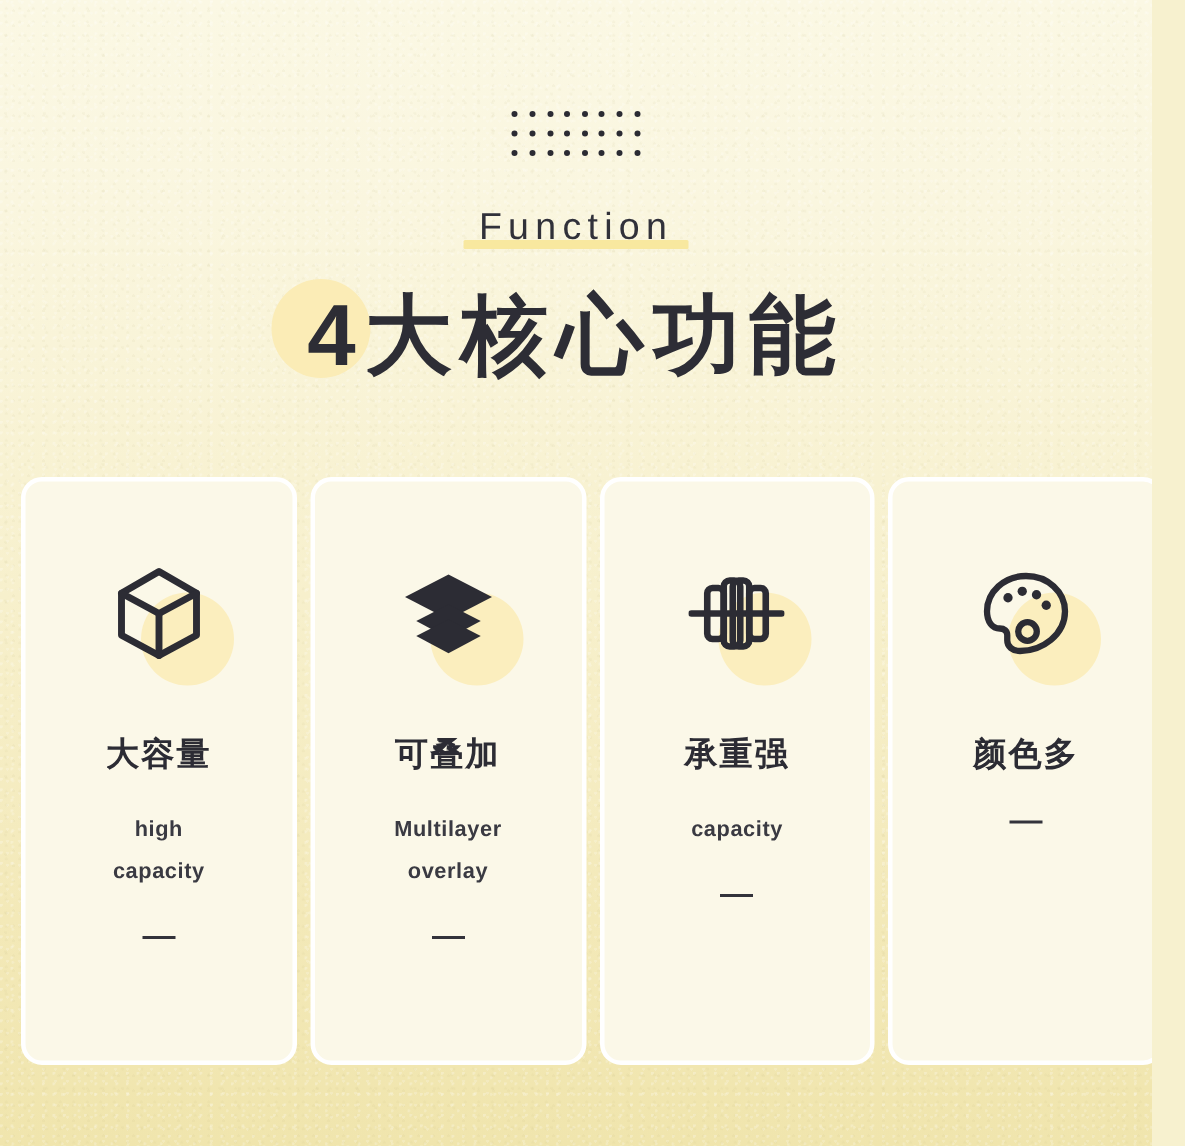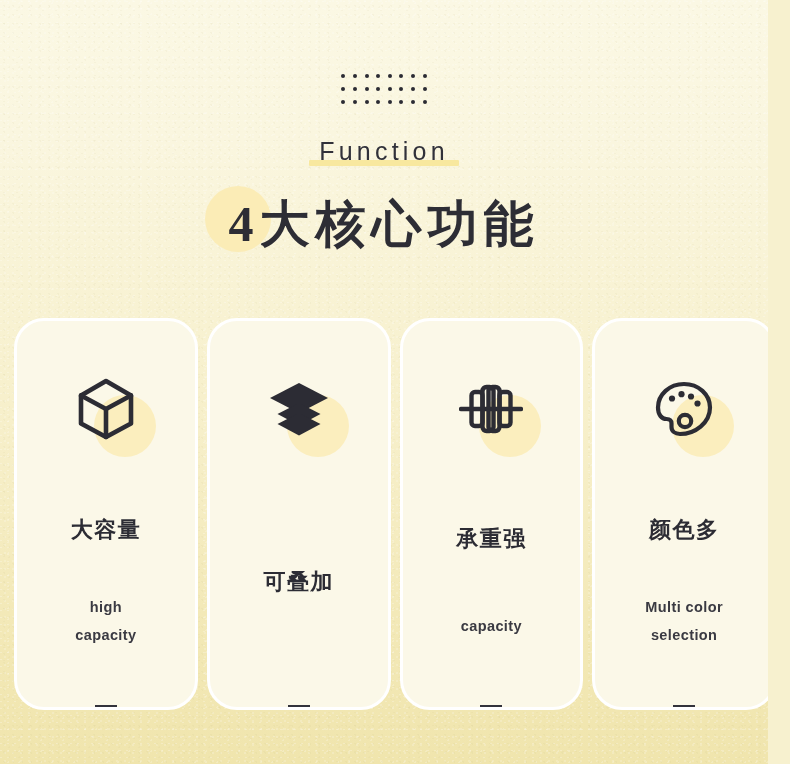--- a/index.html
+++ b/index.html
@@ -101,27 +101,26 @@
   
   .heading-wrap {
     position: absolute;
     left: 0; right: 0;
     top: 190px;
     text-align: center;
   }
   .heading {
     position: relative;
     display: inline-block;
-    font-size: 50px;
+    font-size: 58px;
     font-weight: 700;
     color: #2d2d35;
     letter-spacing: 6px;
     line-height: 68px;
     white-space: nowrap;
-    font-family: Liberation Serif, serif;
   }
   .heading .blob {
     position: absolute;
     left: -24px;
     top: -4px;
     width: 66px;
     height: 66px;
     border-radius: 50%;
     background: #fbecb6;
     z-index: 0;
@@ -139,26 +138,25 @@
     width: 762px;
     height: 392px;
     display: flex;
     gap: 9px;
   }
   .card {
     position: relative;
     flex: 1 1 0;
     background: #fbf8e8;
     border: 3px solid #ffffff;
-    border-radius: 30px;
+    border-radius: 14px;
     box-sizing: border-box;
     display: flex;
     flex-direction: column;
     align-items: center;
-    justify-content: space-between;
   }
 
   .icon-area {
     position: relative;
     width: 100%;
     height: 175px;
     display: flex;
     align-items: center;
     justify-content: center;
   }
@@ -283,20 +281,24 @@
         <span class="icon-blob"></span>
         <svg class="icon-svg" width="62" height="56" viewBox="0 0 62 56">
           <g fill="#2c2c34">
             <path d="M31 2 L60 17 L31 32 L2 17 Z"></path>
             <path d="M31 22 L52.5 33 L31 44.5 L9.5 33 Z"></path>
             <path d="M31 32 L52.5 43 L31 54.5 L9.5 43 Z"></path>
           </g>
         </svg>
       </div>
       <div class="cn-title">可叠加</div>
+      <div class="en-desc">
+        <div>Multilayer</div>
+        <div>overlay</div>
+      </div>
       <div class="dash"></div>
     </div>
 
     <div class="card">
       <div class="icon-area">
         <span class="icon-blob"></span>
         <svg class="icon-svg" width="64" height="52" viewBox="0 0 64 52">
           <g fill="none" stroke="#2c2c34" stroke-width="4.4" stroke-linejoin="round" stroke-linecap="round">
             <line x1="2" y1="26" x2="62" y2="26"></line>
             <rect x="12.5" y="9" width="11" height="34" rx="3.5"></rect>
@@ -319,21 +321,17 @@
         <svg class="icon-svg" width="58" height="56" viewBox="0 0 58 56">
           <path d="M29 3 C14.5 3 3 13.5 3 26.5 C3 33.5 6.5 38 11.5 38 C14.5 38 16.5 39.5 16.5 42.5 L16.5 46 C16.5 50 20 53 25 53 C40 53 55 42 55 26.5 C55 13.5 43.5 3 29 3 Z" fill="none" stroke="#2c2c34" stroke-width="4.2" stroke-linejoin="round"></path>
           <circle cx="17" cy="17.5" r="3.1" fill="#2c2c34"></circle>
           <circle cx="26.5" cy="13.2" r="3.1" fill="#2c2c34"></circle>
           <circle cx="36" cy="15.5" r="3.1" fill="#2c2c34"></circle>
           <circle cx="42.5" cy="22.5" r="3.1" fill="#2c2c34"></circle>
           <circle cx="30" cy="40" r="6.2" fill="none" stroke="#2c2c34" stroke-width="4.2"></circle>
         </svg>
       </div>
       <div class="cn-title">颜色多</div>
-      <div class="en-desc">
-        <div>Multi color</div>
-        <div>selection</div>
-      </div>
       <div class="dash"></div>
     </div>
 
   </div>
 </div>
 
 </body></html>

